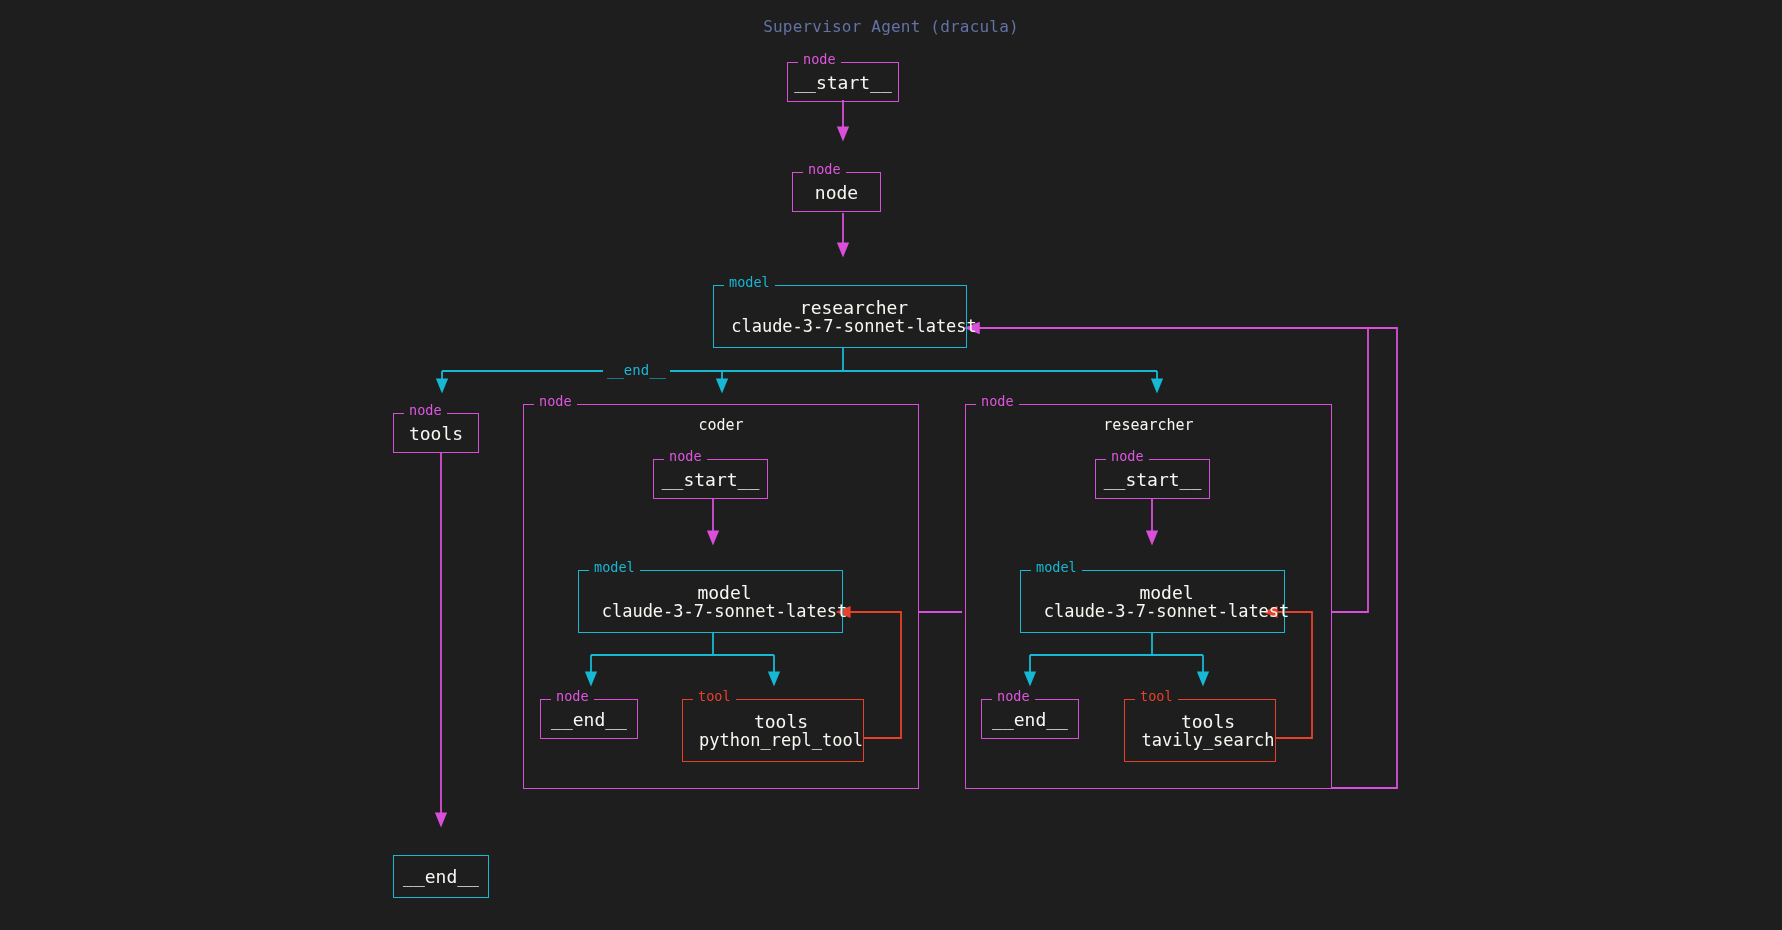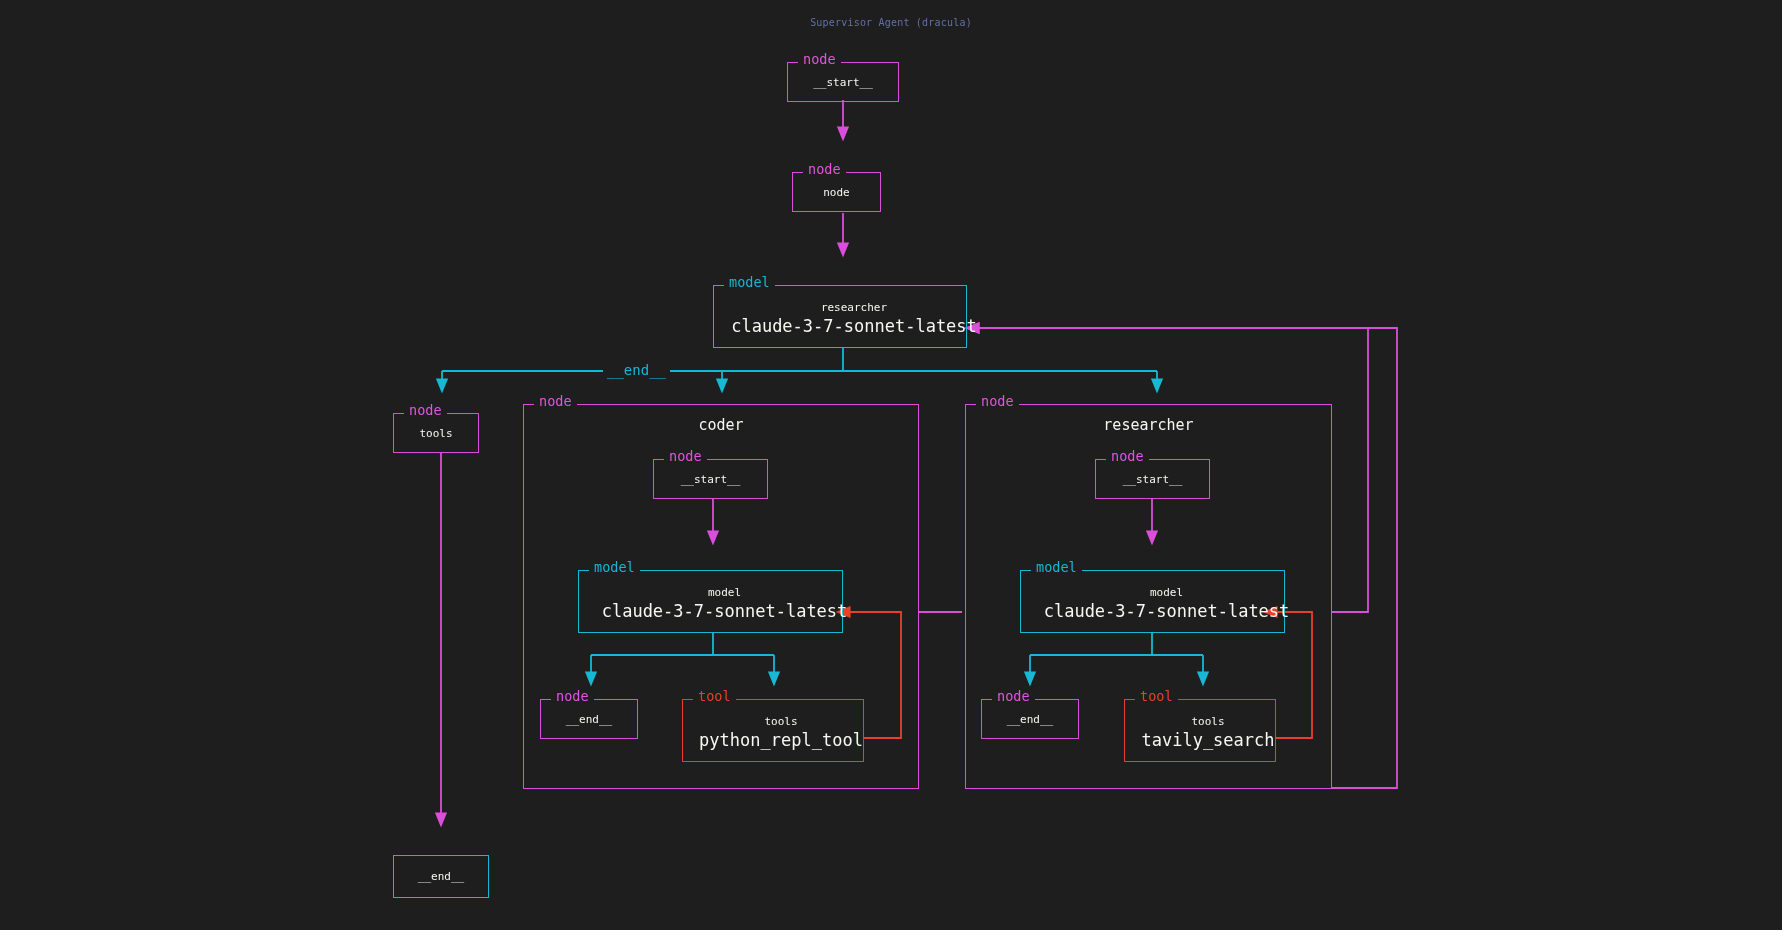--- a/index.html
+++ b/index.html
@@ -21,21 +21,21 @@
     width: 1782px; height: 930px;
     pointer-events: none;
   }
 
   .title {
     position: absolute;
     left: 0; top: 17px;
     width: 1782px;
     text-align: center;
     color: #6272a4;
-    font-size: 10px;
+    font-size: 16px;
     letter-spacing: 0.2px;
     white-space: nowrap;
   }
 
   
   .box {
     position: absolute;
     border: 1.6px solid #bd93f9;
     background: transparent;
     display: flex;
@@ -48,21 +48,21 @@
     top: -10px;
     left: 10px;
     padding: 0 5px;
     background: #1e1e1e;
     font-size: 13.5px;
     line-height: 1;
     white-space: nowrap;
   }
   .box .line {
     color: #f8f8f2;
-    font-size: 11px;
+    font-size: 18px;
     line-height: 19px;
     white-space: nowrap;
     text-align: center;
   }
   .box .line.sub { font-size: 17px; }
 
   
   .kind-node { border-color: #d94fd9; }
   .kind-node > .legend { color: #e056e0; }
 

